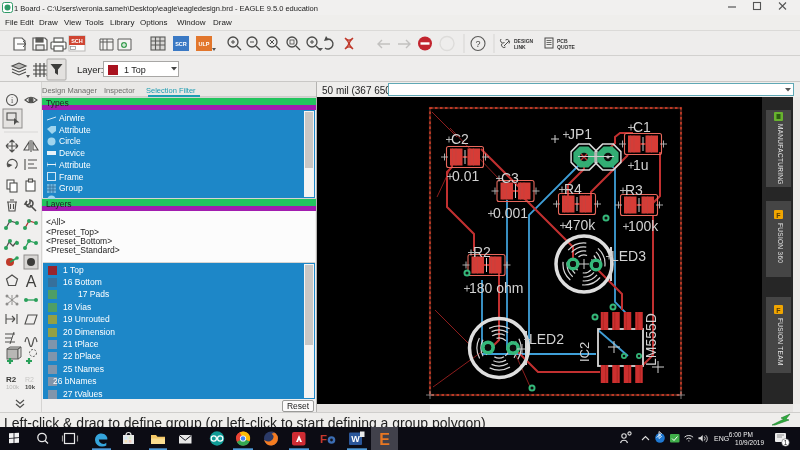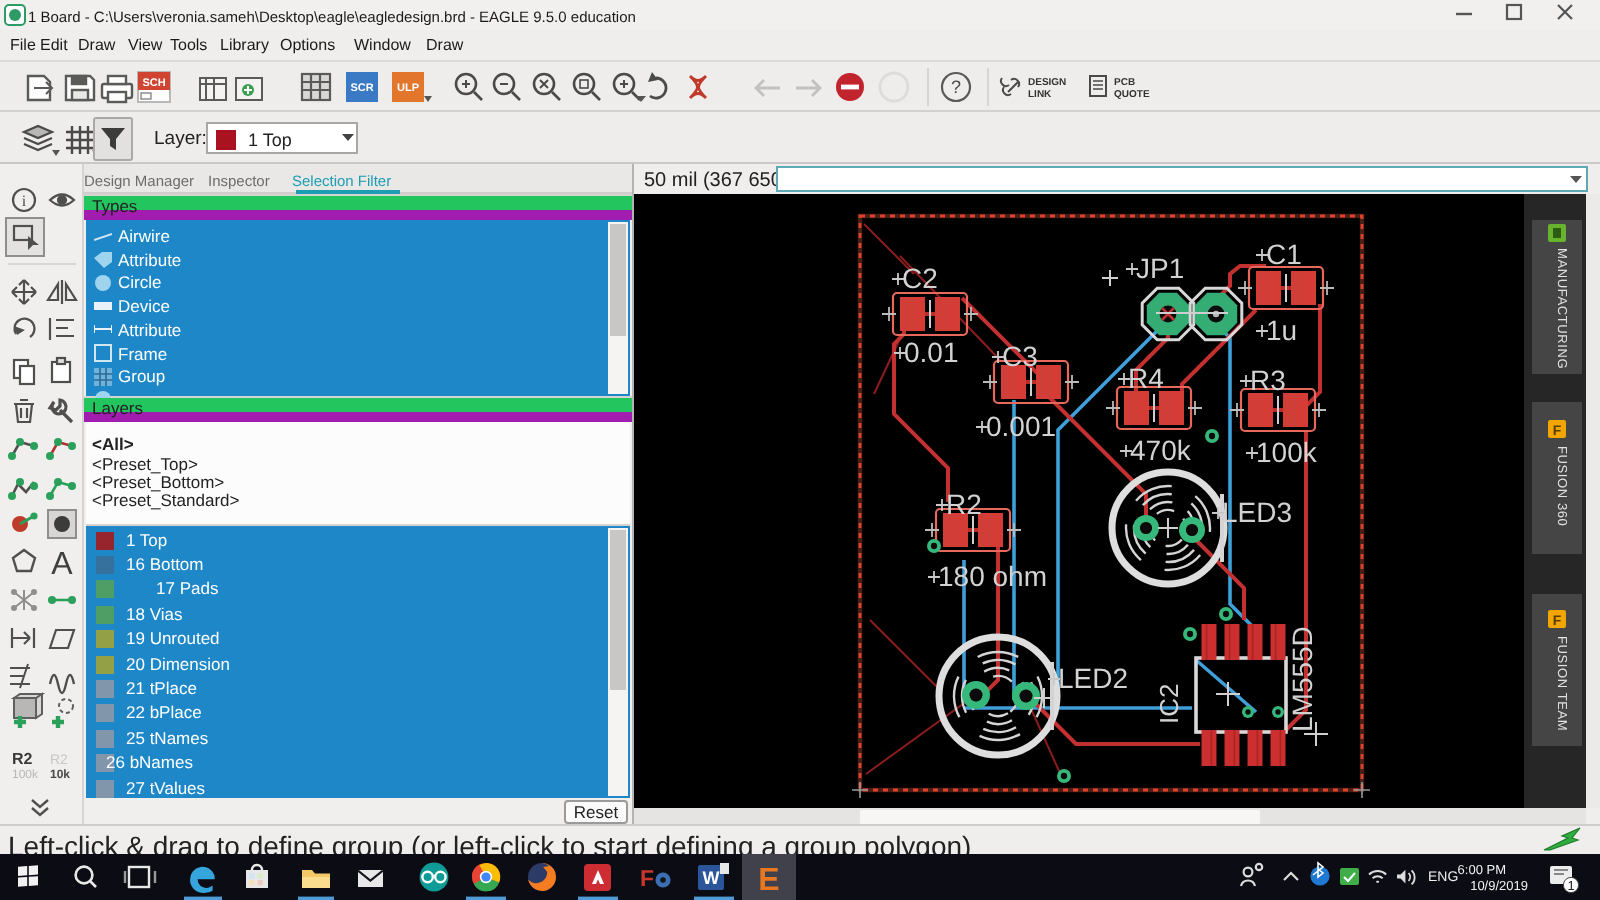--- a/index.html
+++ b/index.html
@@ -281,21 +281,21 @@
     <svg class="abs" style="left:5px;top:101.7px" width="9" height="9">
         <rect x="0" y="0" width="9" height="9" fill="#6db4dd"></rect>
         <path d="M0 3 h9 M0 6 h9 M3 0 v9 M6 0 v9" stroke="#2d6a96" stroke-width="0.8"></path>
       </svg>
     <div class="blueitem" style="left:17px;top:101.2px;">Group</div>
     <svg class="abs" style="left:5px;top:113.4px" width="9" height="4">
         <circle cx="4.5" cy="4.5" r="4" fill="#9fd4ee"></circle>
       </svg>
     <div class="abs" style="left:262px;top:29px;width:10px;height:86px;background:#f5f4f3;"></div>
     <div class="abs" style="left:263px;top:30px;width:8px;height:56px;background:#c9c7c5;"></div>
-    <div class="whiteitem" style="top:135px;font-weight:bold;">&lt;All&gt;</div>
+    <div class="whiteitem" style="top:135px;">&lt;All&gt;</div>
     <div class="whiteitem" style="top:145px;">&lt;Preset_Top&gt;</div>
     <div class="whiteitem" style="top:154px;">&lt;Preset_Bottom&gt;</div>
     <div class="whiteitem" style="top:163px;">&lt;Preset_Standard&gt;</div>
     <div class="swatch" style="left:6px;top:183.5px;background:#97252e;"></div>
     <div class="blueitem" style="left:21px;top:182.5px;">1 Top</div>
     <div class="swatch" style="left:6px;top:195.9px;background:#36709c;"></div>
     <div class="blueitem" style="left:21px;top:194.9px;">16 Bottom</div>
     <div class="swatch" style="left:6px;top:208.3px;background:#4f9e66;"></div>
     <div class="blueitem" style="left:36px;top:207.3px;">17 Pads</div>
     <div class="swatch" style="left:6px;top:220.7px;background:#4f9e66;"></div>

